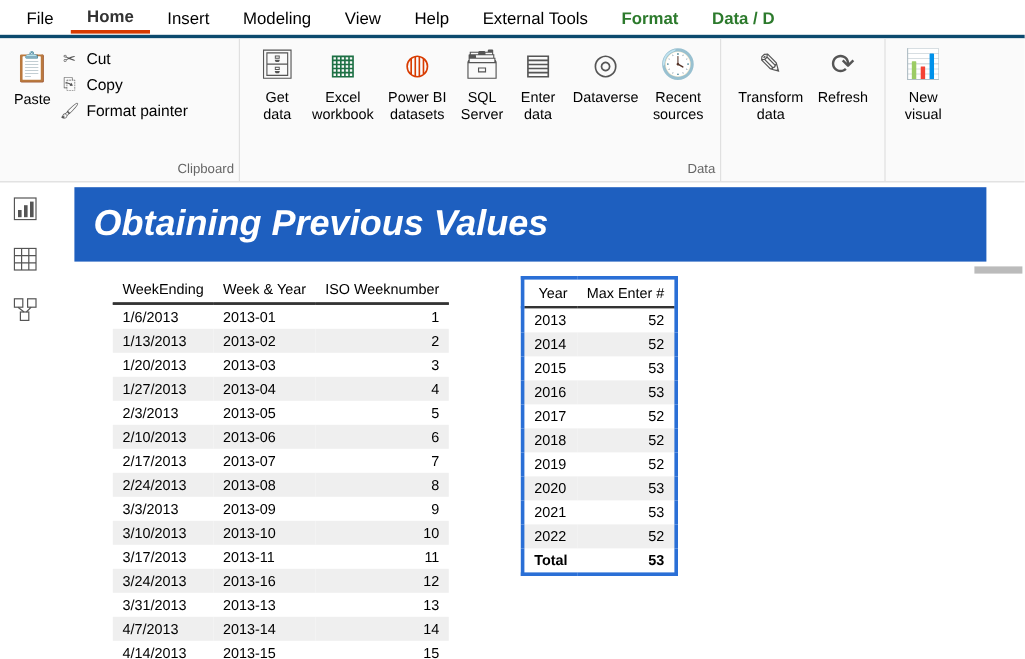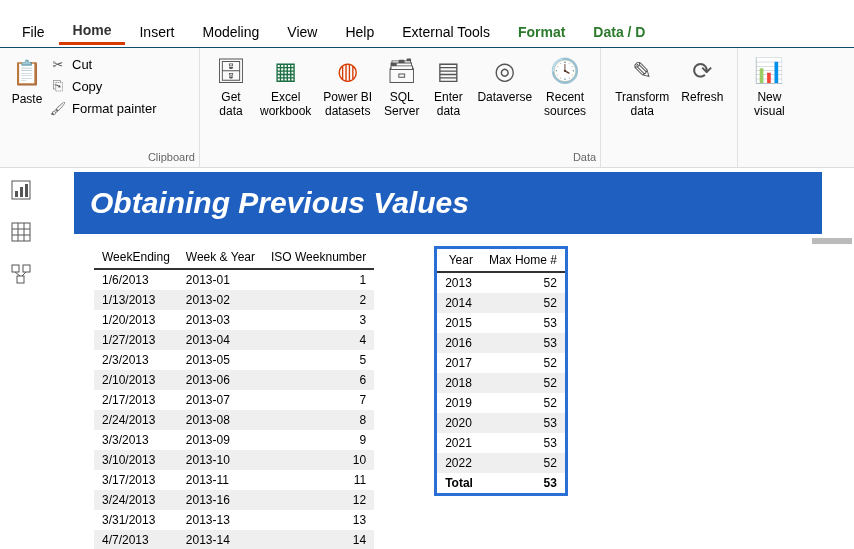--- a/index.html
+++ b/index.html
@@ -1,18 +1,18 @@
 <!DOCTYPE html>
 <html><head>
   <meta charset="utf-8">
   <style>
     * { box-sizing: border-box; margin: 0; padding: 0; }
     body { font-family: "Segoe UI", sans-serif; font-size: 13px; background: #fff; width: 854px; height: 549px; overflow: hidden; }
     
-    .menubar { display: flex; align-items: center; height: 32px; border-bottom: 1px solid #0c4a6e; padding: 0 8px; margin-top: 16px; }
+    .menubar { display: flex; align-items: center; height: 32px; border-bottom: 3px solid #0c4a6e; padding: 0 8px; }
     .menubar .item { padding: 4px 14px; cursor: pointer; font-size: 14px; }
     .menubar .item.active { border-bottom: 3px solid #d83b01; color: #333; font-weight: 600; }
     .menubar .item.fmt { color: #2c7a2c; font-weight: 600; }
     .menubar .item.dd { color: #2c7a2c; font-weight: 600; }
     
     .ribbon { display: flex; height: 120px; border-bottom: 1px solid #ddd; background: #fafafa; }
     .ribbon-group { display: flex; flex-direction: column; border-right: 1px solid #e0e0e0; padding-bottom: 2px; }
     .ribbon-group .buttons { flex: 1; display: flex; align-items: flex-start; padding: 4px 8px; }
     .ribbon-group .label { text-align: right; font-size: 11px; color: #666; padding: 0 4px 2px; }
     .rbtn { display: flex; flex-direction: column; align-items: center; padding: 2px 6px; cursor: pointer; text-align: center; font-size: 12px; line-height: 1.2; }
@@ -20,21 +20,21 @@
     .rbtn span { white-space: pre; }
     .clip-left { display: flex; flex-direction: column; align-items: center; justify-content: center; padding: 4px 2px; }
     .clip-right { display: flex; flex-direction: column; gap: 6px; padding: 4px 4px; justify-content: center; }
     .clip-item { display: flex; align-items: center; gap: 6px; cursor: pointer; font-size: 13px; }
     .clip-ic { width: 16px; height: 16px; display: flex; align-items: center; justify-content: center; color: #555; }
     
     .main { display: flex; height: calc(549px - 32px - 120px); }
     .leftbar { width: 42px; display: flex; flex-direction: column; gap: 18px; padding-top: 10px; align-items: center; border-right: 0; }
     .leftbar .tool { width: 24px; height: 24px; color: #555; cursor: pointer; display: flex; align-items: center; justify-content: center; }
     .canvas { flex: 1; position: relative; overflow: hidden; }
-    .banner { background: #1e5fbf; color: #fff; font-weight: 700; font-size: 30px; padding: 14px 16px; font-style: italic; margin: 4px 32px 0 32px; }
+    .banner { background: #1e5fbf; color: #fff; font-weight: 700; font-size: 30px; padding: 14px 16px; font-style: italic; margin: 4px 32px 0 20px; }
     .tables { display: flex; gap: 60px; padding: 12px 16px 0 52px; }
     table { border-collapse: collapse; font-size: 12px; }
     th { text-align: right; font-weight: 400; padding: 4px 8px; border-bottom: 2px solid #333; }
     th.num { text-align: center; }
     td { padding: 3px 8px; }
     td.num { text-align: right; }
     tr.zebra { background: #efefef; }
     .table2 { border: 3px solid #2a6fd6; }
     .table2 tr.total td { font-weight: 700; }
     .scroll-handle { position: absolute; right: 2px; width: 40px; height: 6px; background: #bbb; cursor: pointer; }
@@ -265,21 +265,21 @@
               <td class="num">15</td>
             </tr>
           </tbody>
       </table>
 
       <div style="position:relative;">
         <table class="table2">
           <thead>
               <tr>
             <th>Year</th>
-            <th class="num">Max Home #</th>
+            <th class="num">Max Enter #</th>
           </tr>
             </thead>
           <tbody id="t2body">
               <tr>
                 <td>2013</td>
                 <td class="num">52</td>
               </tr>
               <tr class="zebra">
                 <td>2014</td>
                 <td class="num">52</td>

